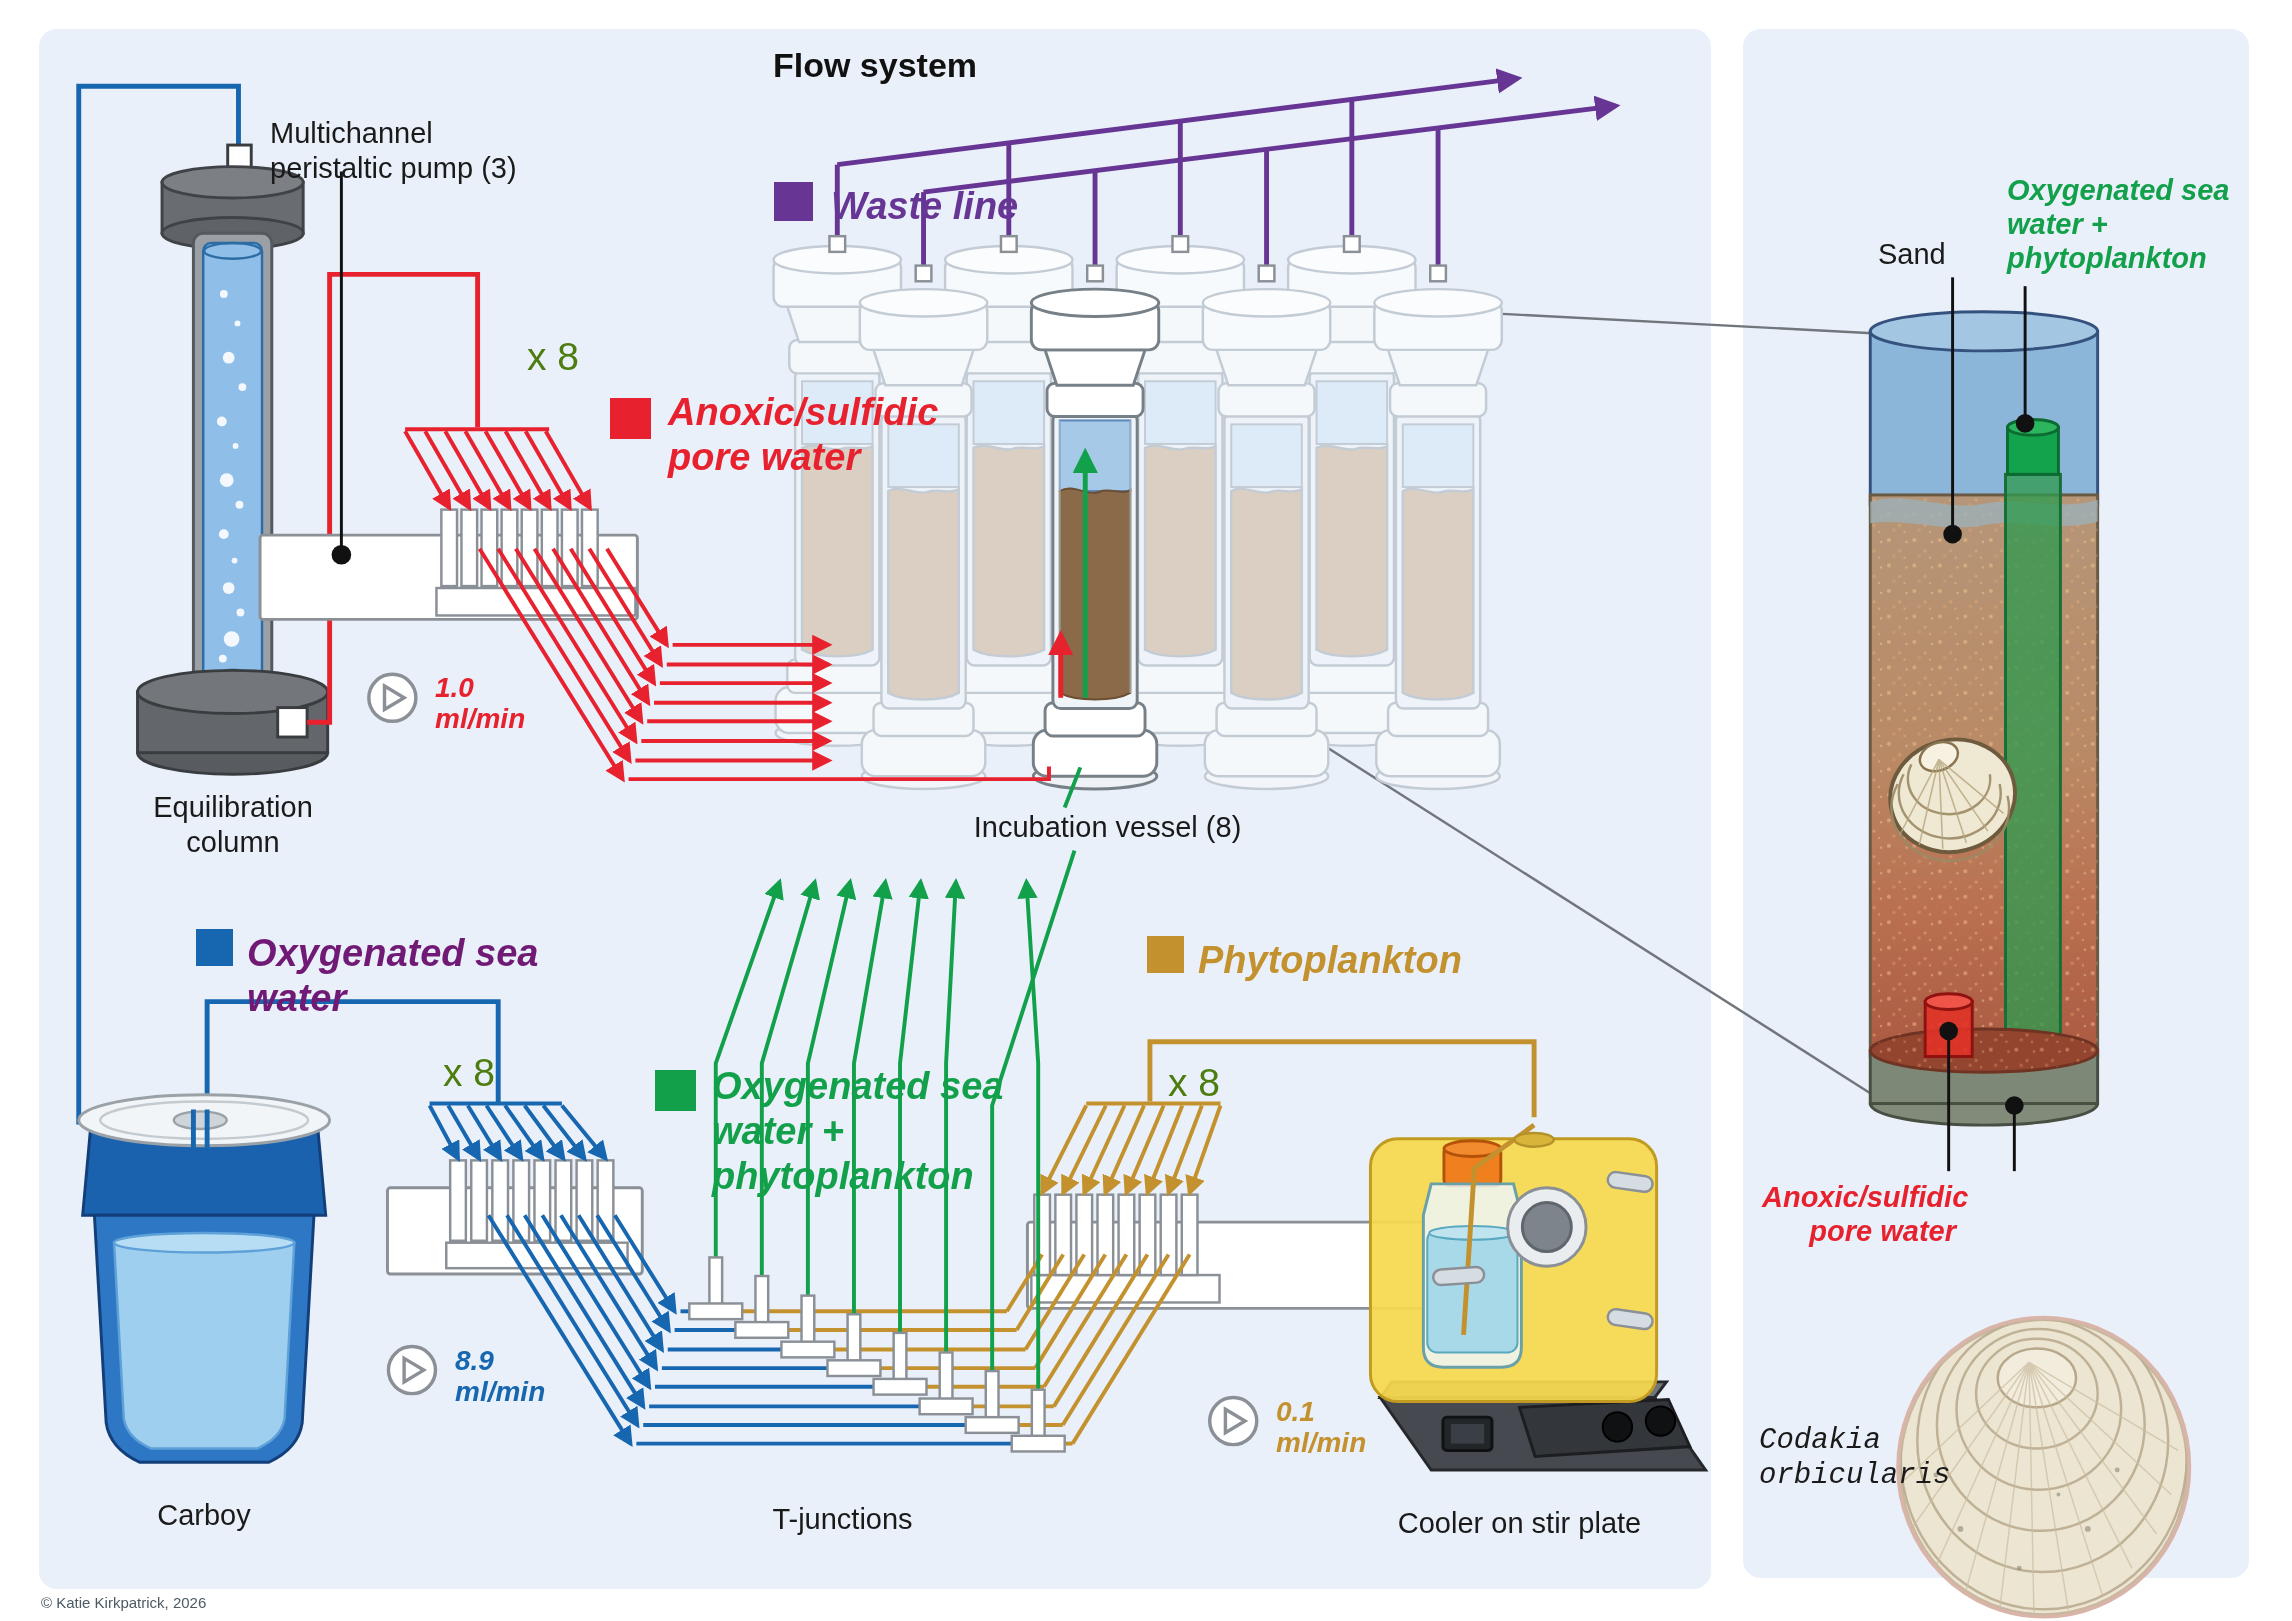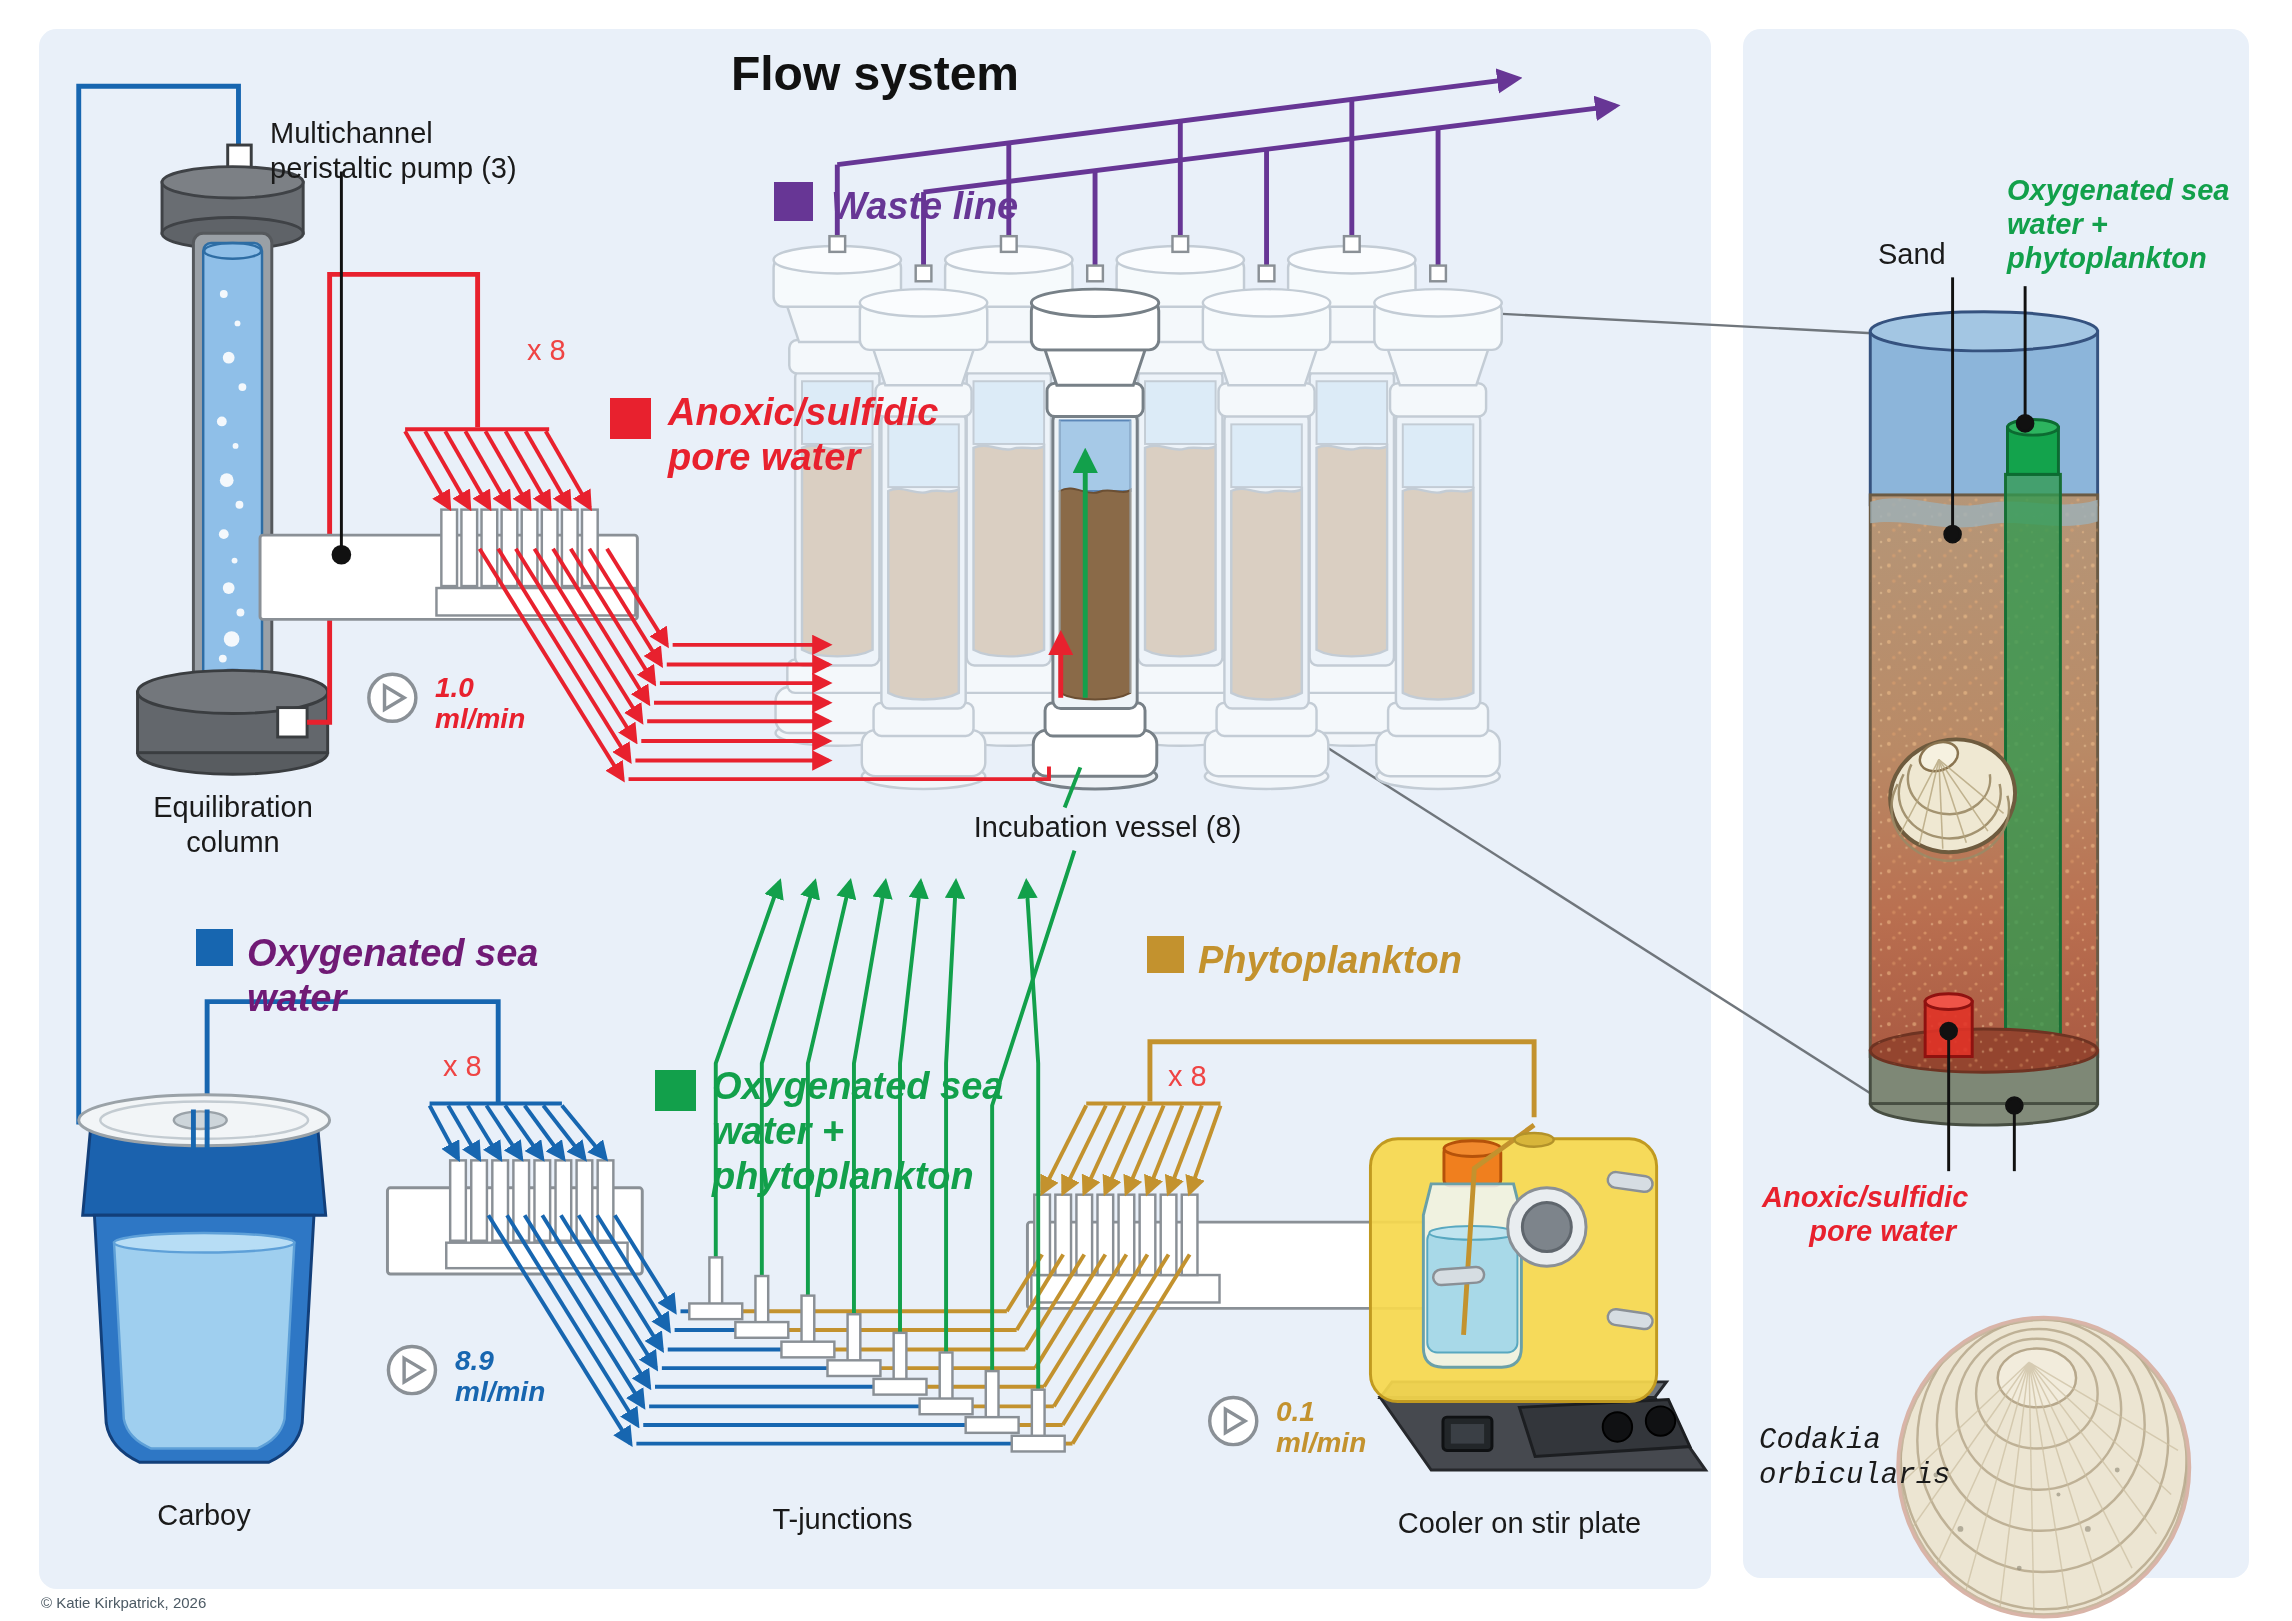--- a/index.html
+++ b/index.html
@@ -3,25 +3,25 @@
 <meta charset="utf-8">
 <style>
   html,body{margin:0;padding:0;background:#ffffff;}
   #stage{position:relative;width:2293px;height:1621px;background:#ffffff;overflow:hidden;
          font-family:"Liberation Sans","DejaVu Sans",sans-serif;}
   .panel{position:absolute;background:#e9f0f9;border-radius:17.6px;}
   #panel-flow{left:39px;top:29px;width:1672px;height:1560px;}
   #panel-vessel{left:1743px;top:29px;width:506px;height:1549px;}
   svg.layer{position:absolute;left:0;top:0;}
   .lbl{position:absolute;color:#1a1a1a;font-size:29px;line-height:1.22;}
-  .title{font-size:48px;font-weight:bold;text-align:center;color:#111;}
+  .title{font-size:34px;font-weight:bold;text-align:center;color:#111;}
   .legend-text{font-weight:bold;font-style:italic;font-size:38px;line-height:1.18;}
   .swatch{position:absolute;}
   .rate{font-weight:bold;font-style:italic;font-size:28px;line-height:1.12;}
-  .x8{font-size:29px;color:#ef4444;}
+  .x8{font-size:39px;color:#4d7c0f;}
   .center{text-align:center;}
   .right{text-align:right;}
   .italic{font-style:italic;font-family:Liberation Mono, monospace;}
   #copyright{position:absolute;left:41px;top:1594px;font-size:15px;color:#4c5a64;}
 </style>
 </head>
 <body>
 
 <div id="stage">
 

